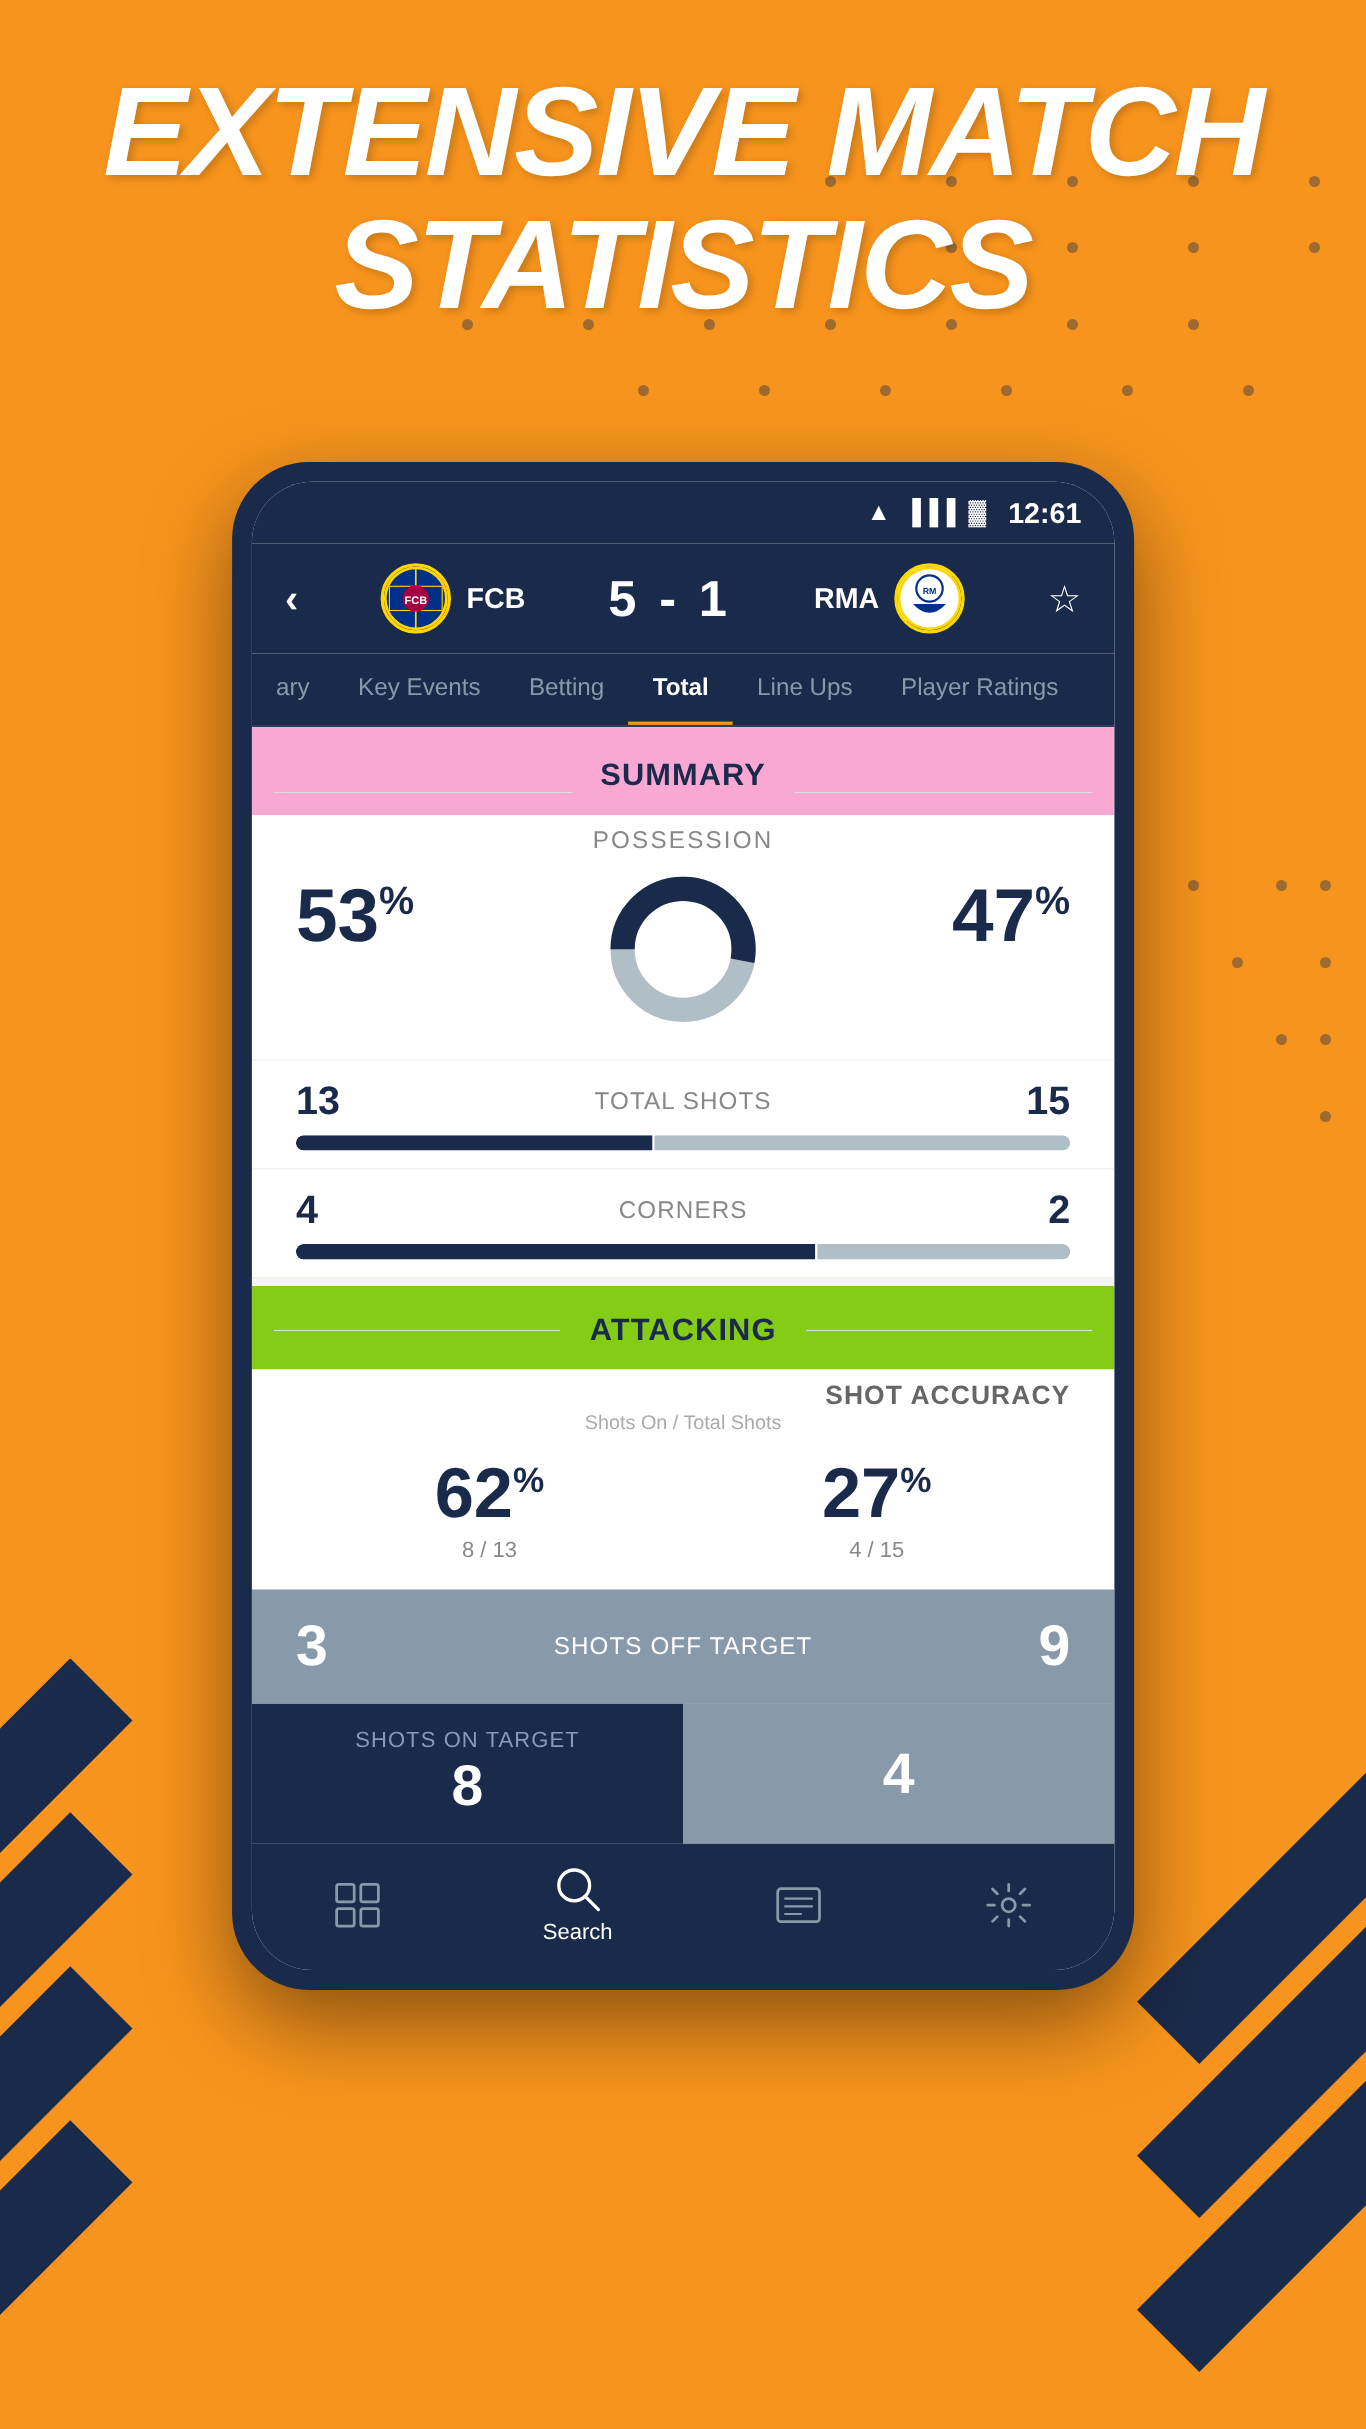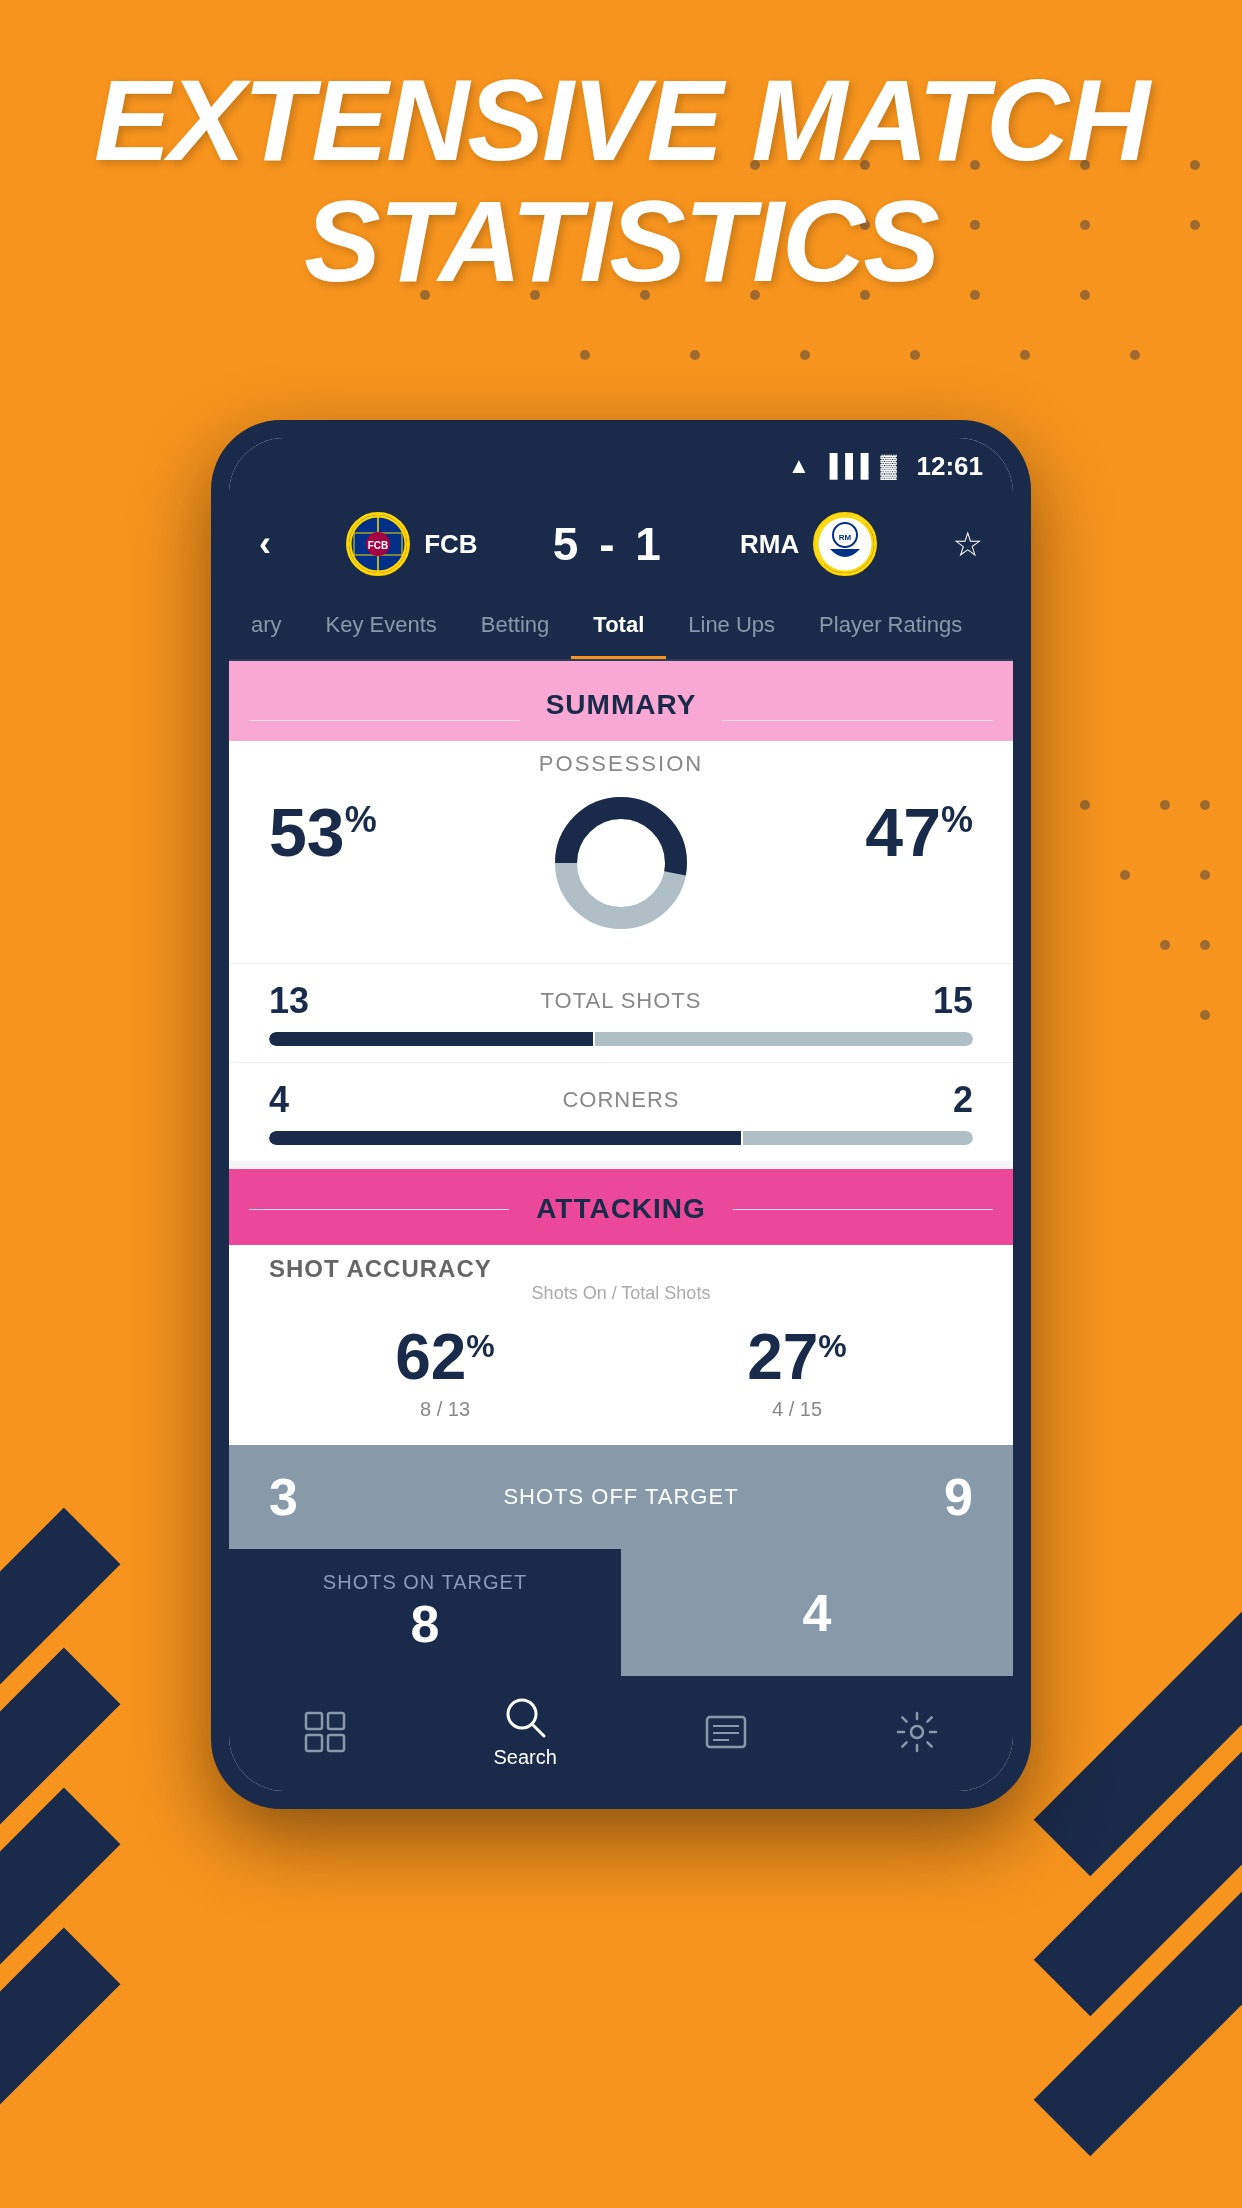--- a/index.html
+++ b/index.html
@@ -272,21 +272,21 @@
     .bar-right {
       background: #b0bec5;
       border-radius: 0 7px 7px 0;
       flex: 1;
     }
 
     
     .attacking-heading {
       text-align: center;
       padding: 24px 20px 20px;
-      background: #ec4899;
+      background: #84cc16;
       display: flex;
       align-items: center;
       gap: 27px;
       justify-content: center;
       border-top: 8px solid #f5f5f5;
     }
     .attacking-heading .line {
       flex: 1;
       height: 1px;
       background: #ddd;
@@ -296,21 +296,21 @@
       font-weight: 900;
       color: #1a2a4a;
       letter-spacing: 1px;
     }
 
     .shot-accuracy-section {
       background: white;
       padding: 10px 40px 24px;
     }
     .shot-accuracy-label {
-      text-align: left;
+      text-align: right;
       font-size: 24px;
       color: #666;
       letter-spacing: 1px;
       font-weight: bold;
     }
     .shot-accuracy-sub {
       text-align: center;
       font-size: 18px;
       color: #aaa;
       margin-bottom: 16px;

